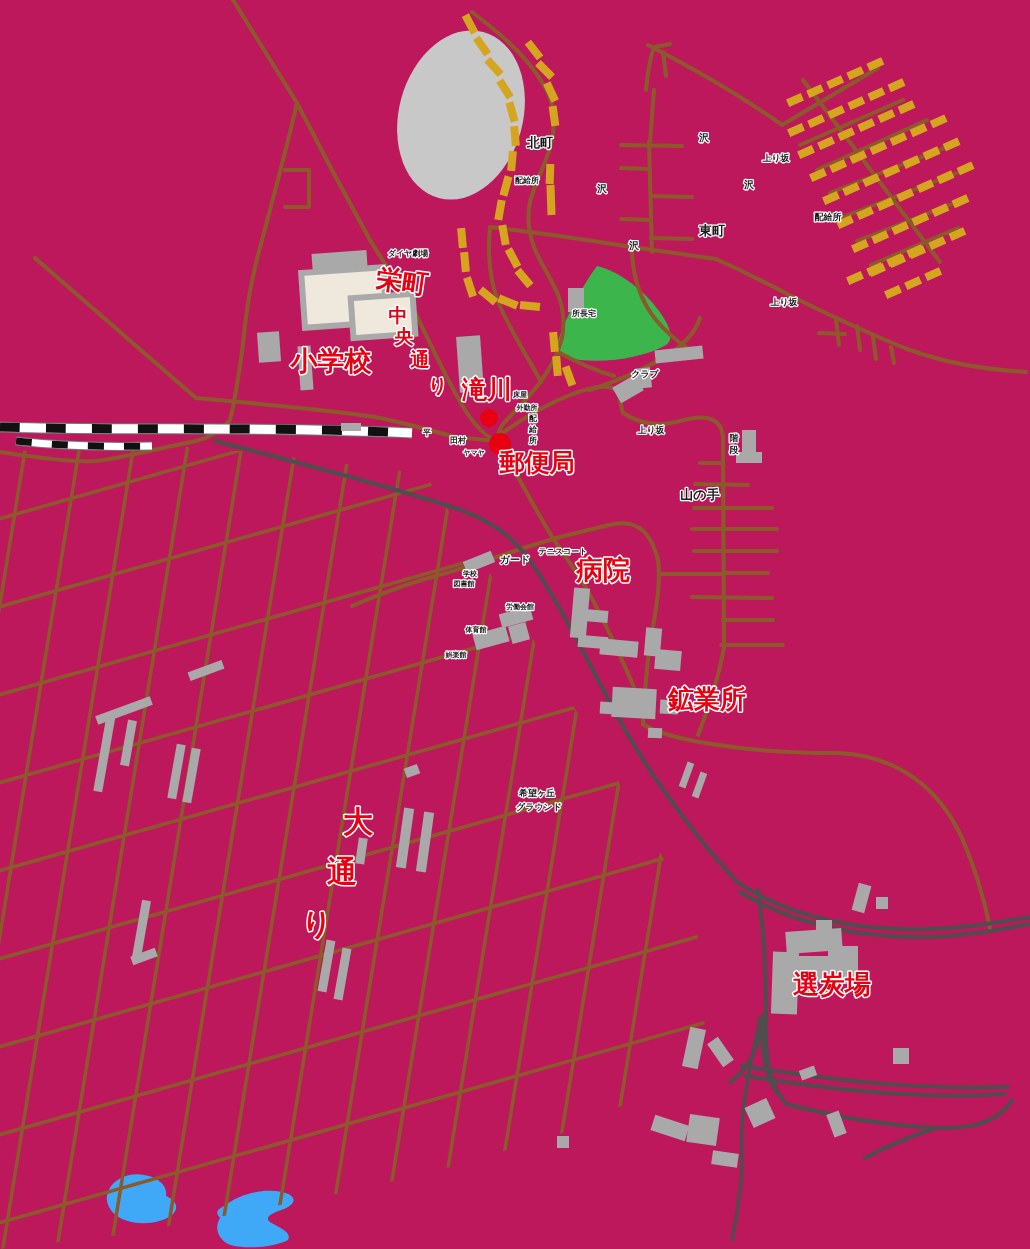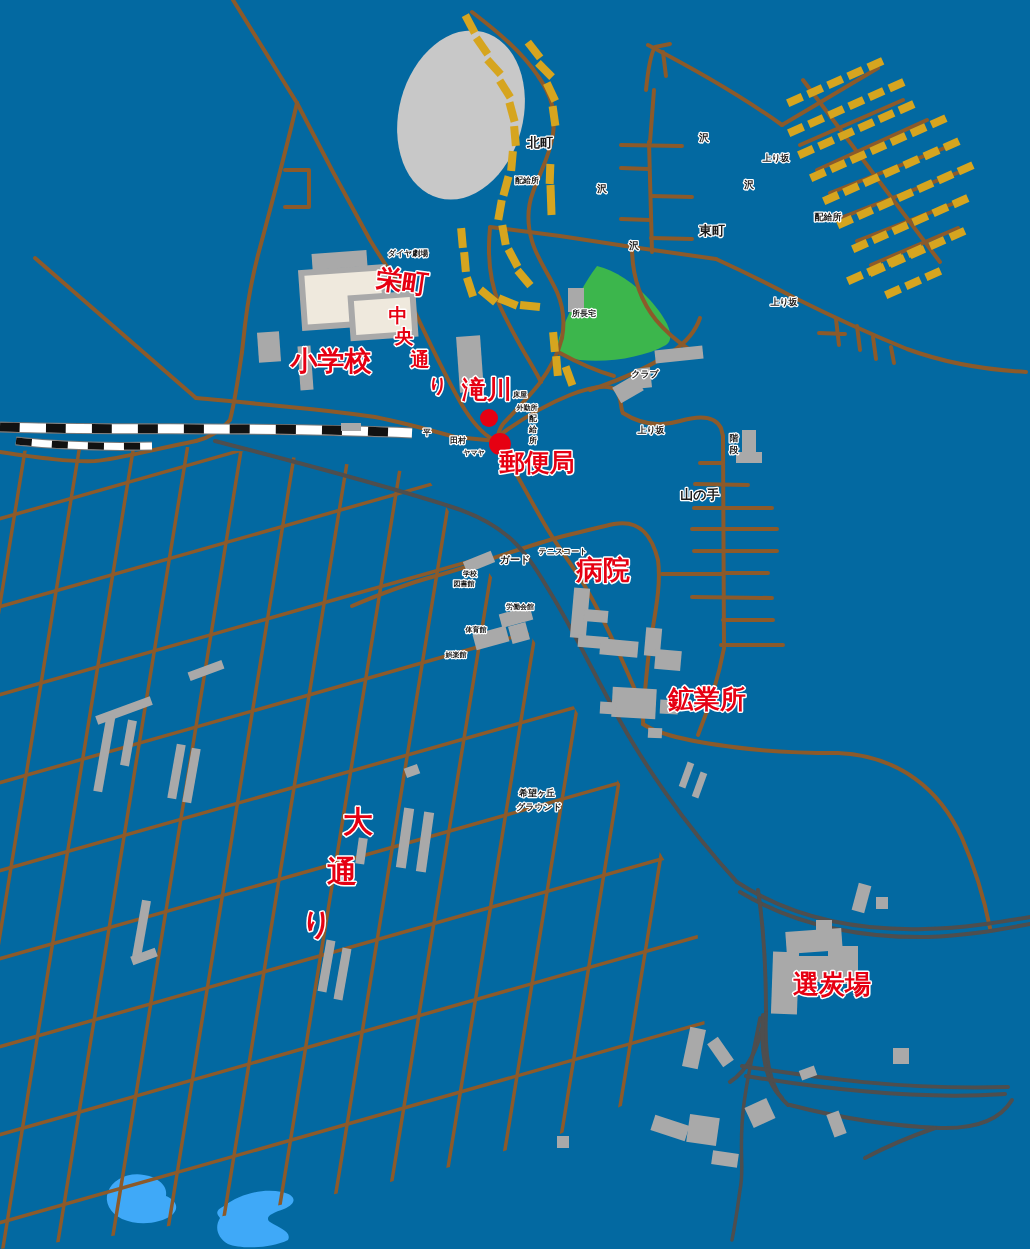--- a/index.html
+++ b/index.html
@@ -1,16 +1,16 @@
 <!DOCTYPE html>
 <html><head>
 <meta charset="utf-8">
 <style>
   html,body{margin:0;padding:0;background:#fff;}
-  #stage{position:relative;width:1030px;height:1249px;background:#0369a1;overflow:hidden;
+  #stage{position:relative;width:1030px;height:1249px;background:#be185d;overflow:hidden;
          font-family:"Liberation Sans",sans-serif;}
   svg{display:block;}
   text{font-family:"Liberation Sans",sans-serif;font-weight:bold;
        paint-order:stroke;stroke:#ffffff;stroke-width:2.5px;stroke-linejoin:round;}
   text.lr{stroke-width:3px;}
 </style>
 </head>
 <body>
 
 <div id="stage">

